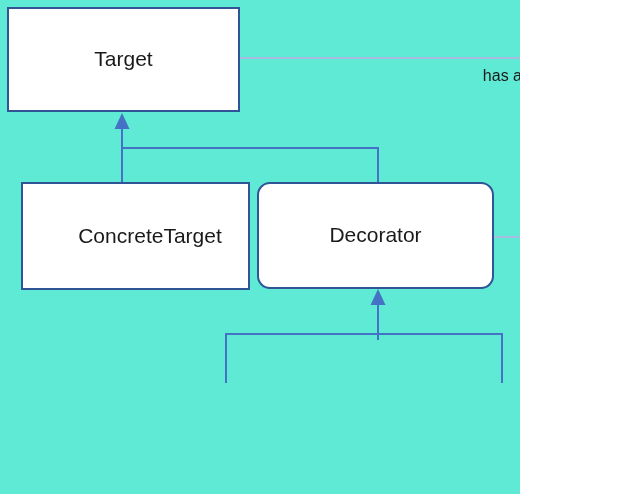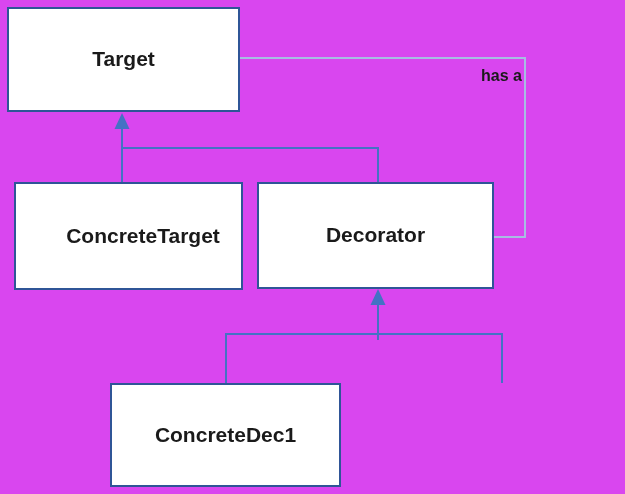--- a/index.html
+++ b/index.html
@@ -3,25 +3,24 @@
 <meta charset="utf-8">
 <style>
   html, body {
     margin: 0;
     padding: 0;
     background: #ffffff;
     font-family: "Liberation Sans", sans-serif;
   }
   .canvas {
     position: relative;
-    width: 625px;
+    width: 520px;
     height: 494px;
-    background: #d946ef;
+    background: #5eead4;
     overflow: hidden;
-    font-weight: bold;
   }
   .connector-layer {
     position: absolute;
     left: 0;
     top: 0;
     width: 625px;
     height: 494px;
   }
   .node {
     position: absolute;
@@ -31,22 +30,22 @@
     display: flex;
     flex-direction: column;
     align-items: center;
     justify-content: center;
     text-align: center;
     color: #1a1a1a;
     font-size: 21px;
     line-height: 1.55;
   }
   .node-target       { left: 7px;   top: 7px;   width: 233px; height: 105px; }
-  .node-concrete-target { left: 14px;  top: 182px; width: 229px; height: 108px; padding-left: 29px; }
-  .node-decorator    { left: 257px; top: 182px; width: 237px; height: 107px; }
+  .node-concrete-target { left: 21px;  top: 182px; width: 229px; height: 108px; padding-left: 29px; }
+  .node-decorator    { left: 257px; top: 182px; width: 237px; height: 107px; border-radius: 13px; }
   .node-concrete-dec1 { left: 110px; top: 383px; width: 231px; height: 104px; }
   .node-concrete-dec2 { left: 387px; top: 383px; width: 233px; height: 104px; }
   .edge-label {
     position: absolute;
     left: 438px;
     top: 66px;
     width: 84px;
     text-align: right;
     color: #1a1a1a;
     font-size: 16px;
@@ -78,20 +77,17 @@
   </div>
 
   <div class="node node-concrete-target">
     <span>ConcreteTarget</span>
   </div>
 
   <div class="node node-decorator">
     <span>Decorator</span>
   </div>
 
-  <div class="node node-concrete-dec1">
-    <span>ConcreteDec1</span>
-  </div>
 
 
   <div class="edge-label">has a</div>
 
 </div>
 
 </body></html>

